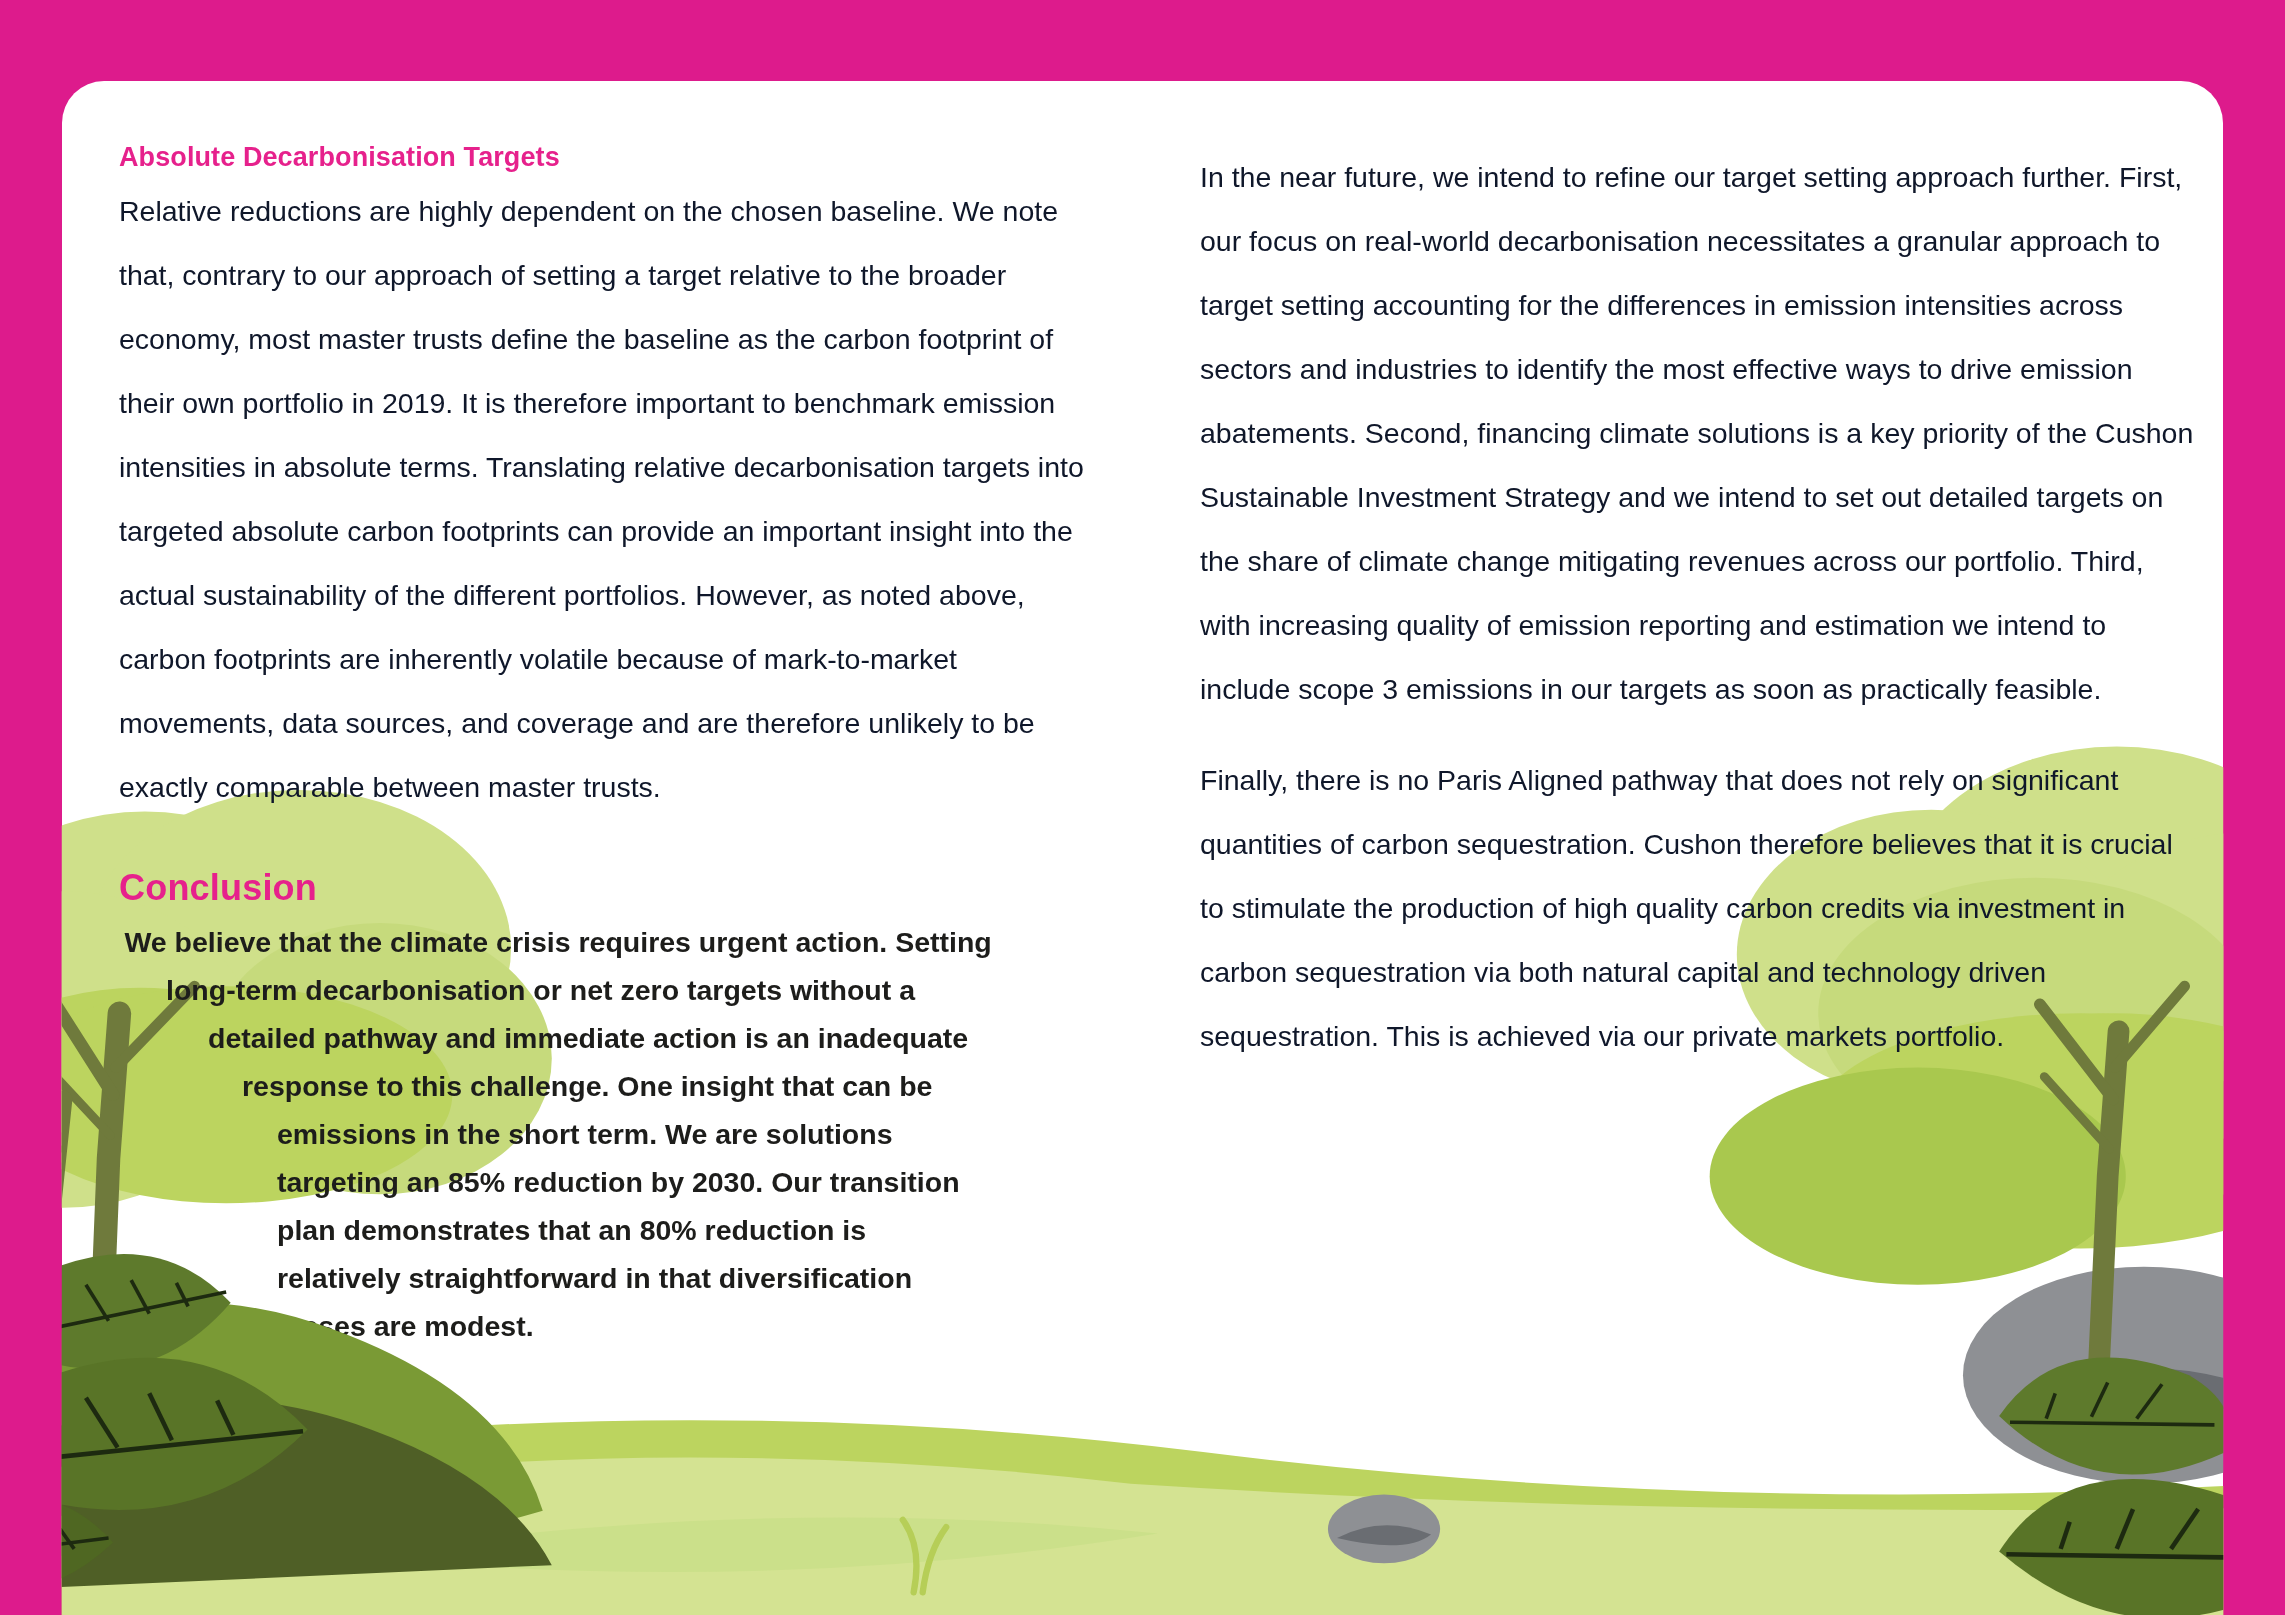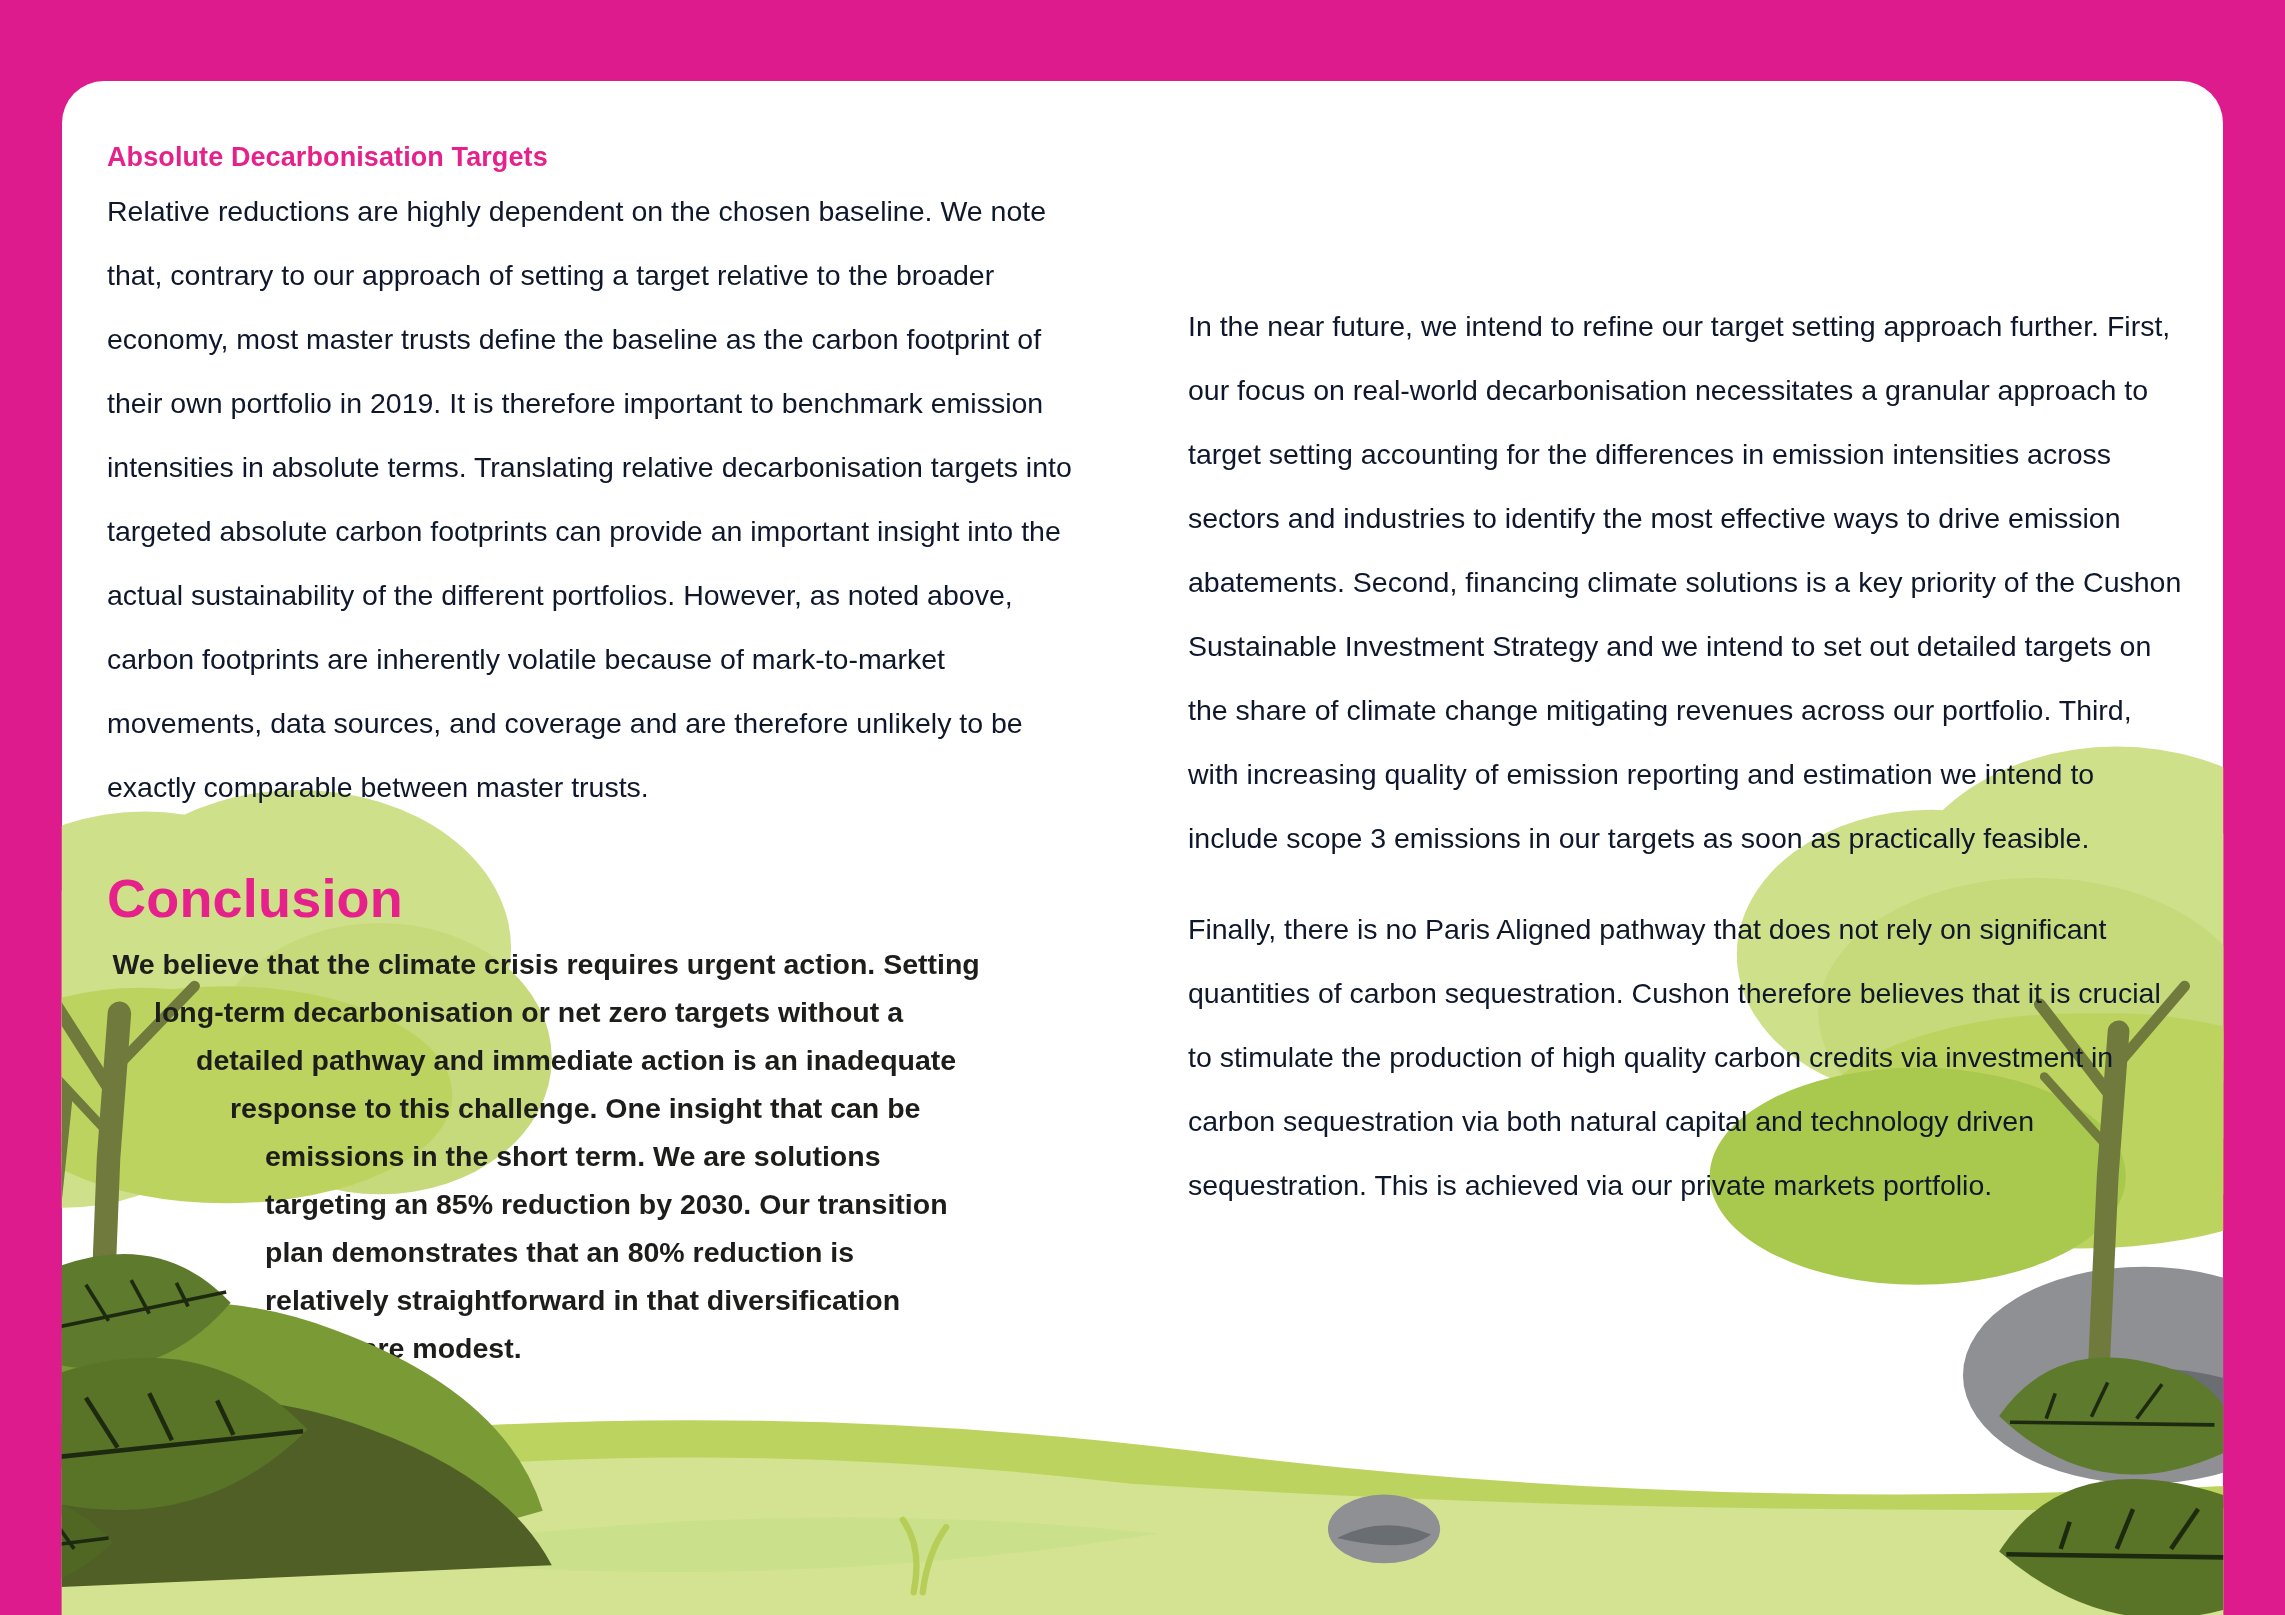--- a/index.html
+++ b/index.html
@@ -21,35 +21,35 @@
   }
 
   
   .art{position:absolute;left:0;top:0;width:2285px;height:1616px;pointer-events:none;}
   #art-under{z-index:1;}
   #art-over{z-index:3;}
 
   
   #content{
     position:absolute;z-index:2;
-    left:107px;top:140px;width:2081px;
-    display:flex;gap:86px;align-items:center;
+    left:119px;top:140px;width:2081px;
+    display:flex;gap:86px;
   }
   .col{width:995px;}
   .col-right{padding-top:5.4px;}
 
   h2.sub{
     margin:0 0 3.6px 0;
     font-size:27px;line-height:1.32;
     font-weight:bold;color:#e6218c;
     letter-spacing:0.1px;
   }
   h2.big{
     margin:47px 0 9px 0;
-    font-size:54px;line-height:1.2;
+    font-size:36px;line-height:1.2;
     font-weight:bold;color:#e6218c;
     letter-spacing:0.2px;
   }
   p.body{
     margin:0 0 27px 0;
     font-size:28.5px;line-height:64px;
     color:#0f172a;font-weight:400;
   }
   p.body:last-child{margin-bottom:7px;}
 

